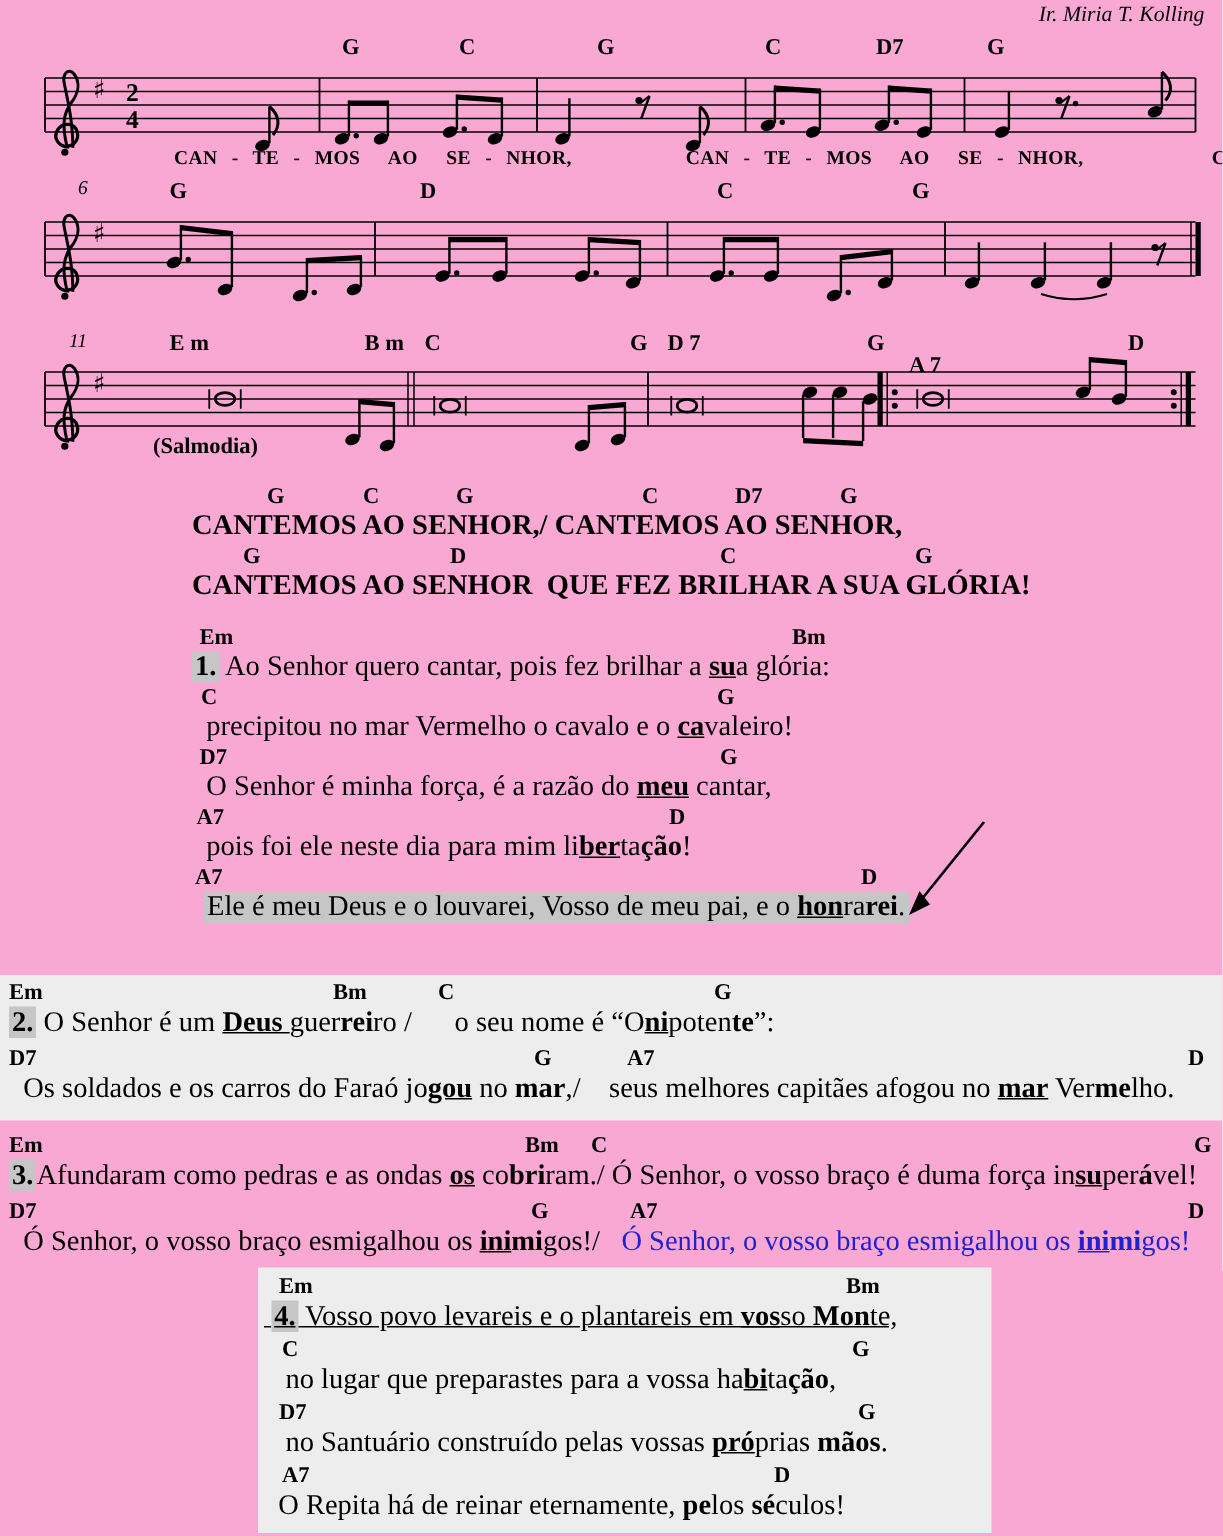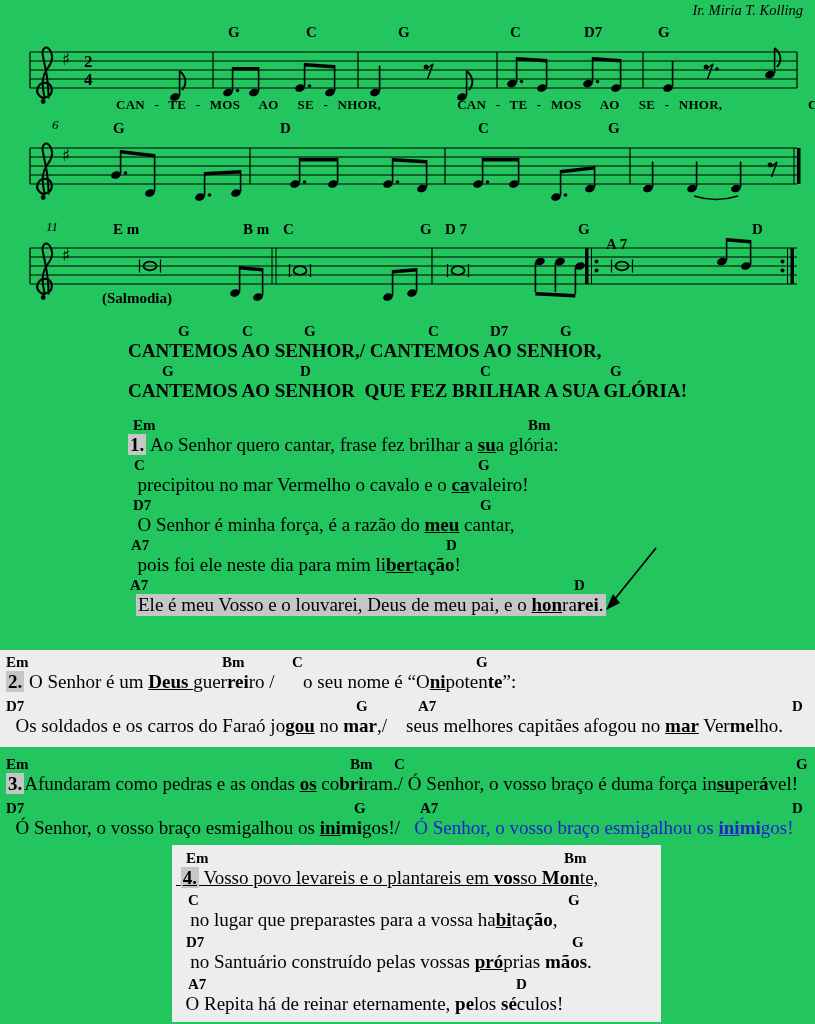--- a/index.html
+++ b/index.html
@@ -1,16 +1,16 @@
 <!DOCTYPE html>
 <html><head>
 <meta charset="utf-8">
 <style>
   html,body{margin:0;padding:0;background:#fff;}
-  .page{position:relative;width:815px;height:1024px;background:#22c55e;overflow:hidden;
+  .page{position:relative;width:815px;height:1024px;background:#f9a8d4;overflow:hidden;
         font-family:"Liberation Serif",serif;color:#000;}
   .author{position:absolute;right:12px;top:2px;font-style:italic;font-size:14.5px;}
   .measure-num{position:absolute;font-style:italic;font-size:13px;}
   .chord{position:absolute;font-weight:bold;font-size:15px;white-space:pre;}
   .staff-lyrics{position:absolute;font-weight:bold;font-size:13px;white-space:pre;letter-spacing:.02em;}
   .below-label{position:absolute;font-weight:bold;font-size:15px;}
   .block{position:absolute;}
   .band{position:absolute;}
   .line{position:absolute;left:0;right:0;}
   .chord-line{height:19px;}
@@ -257,41 +257,41 @@
           <span class="chord" style="left: 352px; top: 0px;">C</span>
           <span class="chord" style="left: 482px; top: 0px;">G</span>
         </div>
         <div class="line text-line" style="top: 57px;"><span class="seg-b">CANTEMOS AO SENHOR  QUE FEZ BRILHAR A SUA GLÓRIA!</span></div>
       </div>
       <div class="block" style="left: 128px; top: 417px; width: 683px;">
         <div class="line chord-line" style="top: 0px;">
           <span class="chord" style="left: 5px; top: 0px;">Em</span>
           <span class="chord" style="left: 400px; top: 0px;">Bm</span>
         </div>
-        <div class="line text-line" style="top: 17px;"><span class="seg-hl" style="background: rgb(198, 198, 198);">1.</span><span class=""> Ao Senhor quero cantar, frase fez brilhar a </span><span class="seg-bu">su</span><span class="">a glória:</span></div>
+        <div class="line text-line" style="top: 17px;"><span class="seg-hl" style="background: rgb(198, 198, 198);">1.</span><span class=""> Ao Senhor quero cantar, pois fez brilhar a </span><span class="seg-bu">su</span><span class="">a glória:</span></div>
         <div class="line chord-line" style="top: 40px;">
           <span class="chord" style="left: 6px; top: 0px;">C</span>
           <span class="chord" style="left: 350px; top: 0px;">G</span>
         </div>
         <div class="line text-line" style="top: 57px;"><span class="">  precipitou no mar Vermelho o cavalo e o </span><span class="seg-bu">ca</span><span class="">valeiro!</span></div>
         <div class="line chord-line" style="top: 80px;">
           <span class="chord" style="left: 5px; top: 0px;">D7</span>
           <span class="chord" style="left: 352px; top: 0px;">G</span>
         </div>
         <div class="line text-line" style="top: 97px;"><span class="">  O Senhor é minha força, é a razão do </span><span class="seg-bu">meu</span><span class=""> cantar,</span></div>
         <div class="line chord-line" style="top: 120px;">
           <span class="chord" style="left: 3px; top: 0px;">A7</span>
           <span class="chord" style="left: 318px; top: 0px;">D</span>
         </div>
         <div class="line text-line" style="top: 137px;"><span class="">  pois foi ele neste dia para mim li</span><span class="seg-bu">ber</span><span class="">ta</span><span class="seg-b">ção</span><span class="">!</span></div>
         <div class="line chord-line" style="top: 160px;">
           <span class="chord" style="left: 2px; top: 0px;">A7</span>
           <span class="chord" style="left: 446px; top: 0px;">D</span>
         </div>
-        <div class="line text-line" style="top: 177px; padding-left: 8px;"><span class="line-hl" style="background: rgb(198, 198, 198);"><span class="">Ele é meu Vosso e o louvarei, Deus de meu pai, e o </span><span class="seg-bu">hon</span><span class="">ra</span><span class="seg-b">rei</span><span class="">.</span></span></div>
+        <div class="line text-line" style="top: 177px; padding-left: 8px;"><span class="line-hl" style="background: rgb(198, 198, 198);"><span class="">Ele é meu Deus e o louvarei, Vosso de meu pai, e o </span><span class="seg-bu">hon</span><span class="">ra</span><span class="seg-b">rei</span><span class="">.</span></span></div>
       </div>
       <div class="band" style="left: 0px; top: 650px; width: 815px; height: 97px; background: rgb(237, 237, 237);"></div>
       <div class="block" style="left: 6px; top: 652px; width: 805px;">
         <div class="line chord-line" style="top: 2px;">
           <span class="chord" style="left: 0px; top: 0px;">Em</span>
           <span class="chord" style="left: 216px; top: 0px;">Bm</span>
           <span class="chord" style="left: 286px; top: 0px;">C</span>
           <span class="chord" style="left: 470px; top: 0px;">G</span>
         </div>
         <div class="line text-line" style="top: 19px;"><span class="seg-hl" style="background: rgb(198, 198, 198);">2.</span><span class=""> O Senhor é um </span><span class="seg-bu">Deus </span><span class="">guer</span><span class="seg-b">rei</span><span class="">ro /      o seu nome é “O</span><span class="seg-bu">ni</span><span class="">poten</span><span class="seg-b">te</span><span class="">”:</span></div>

